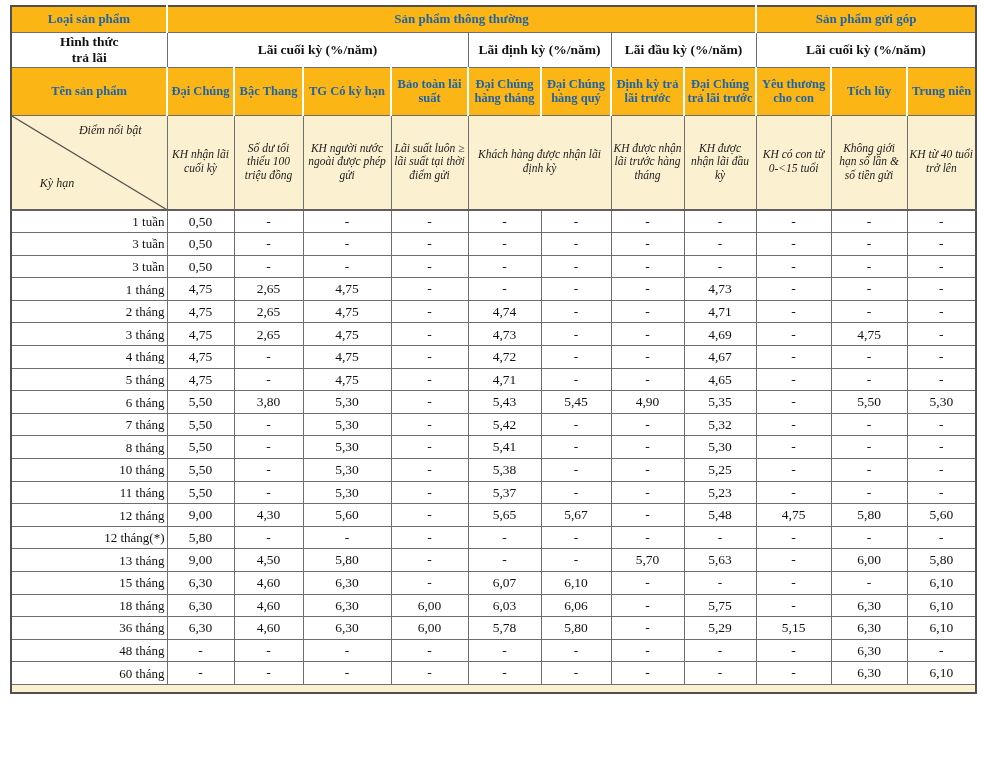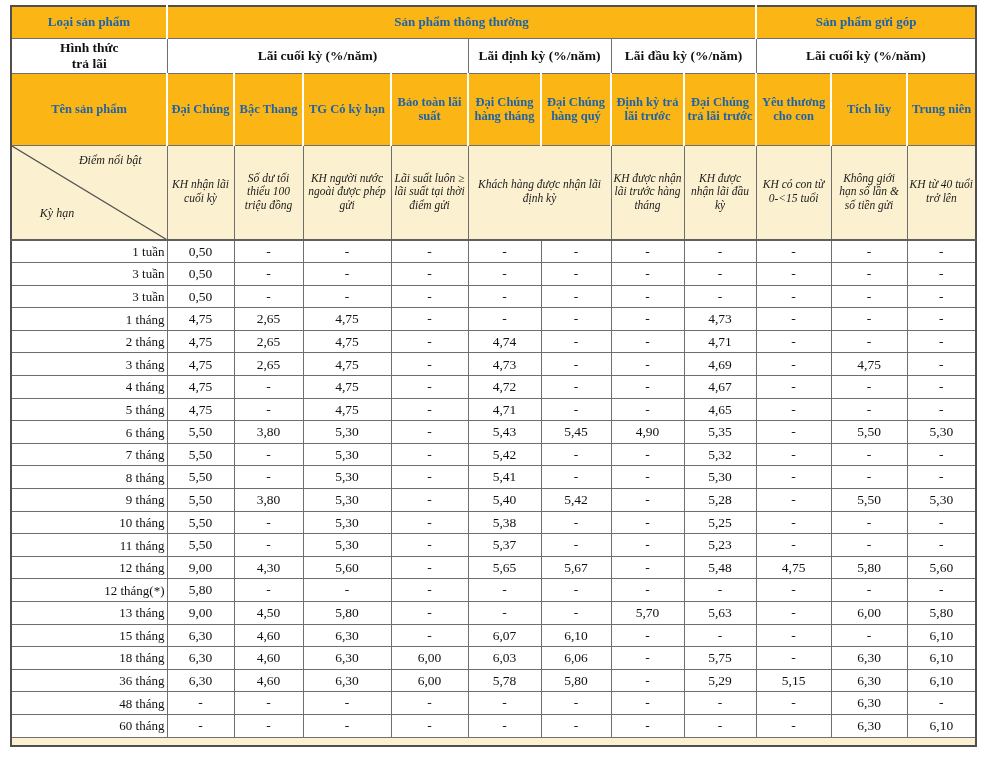--- a/index.html
+++ b/index.html
@@ -12,23 +12,23 @@
   table{
     border-collapse:collapse;table-layout:fixed;width:965px;
     border:2px solid #4f4f4f;
   }
   td{
     border:1px solid #6e6e6e;
     text-align:center;vertical-align:middle;
     padding:0 2px;overflow:hidden;
   }
   
-  tr.r1{height:32px;}
+  tr.r1{height:26px;}
   tr.r2{height:35px;}
-  tr.r3{height:72px;border-radius:19px;}
+  tr.r3{height:48px;border-radius:19px;}
   tr.r4{height:95px;}
   tr.orange td{
     background:#FBB615;color:#1E63A8;font-weight:bold;
   }
   tr.orange td:not(:first-child){border-left:2px solid #ffffff;margin-top:15px;}
   tr.orange td:not(:last-child){border-right:2px solid #ffffff;}
   tr.r1 td{font-size:13px;}
   tr.r2 td{font-size:13.5px;font-weight:bold;color:#111;background:#fff;white-space:pre-line;line-height:1.15;}
   tr.r3 td{font-size:12.5px;line-height:1.15;}
   tr.r4 td{
@@ -264,34 +264,20 @@
           <td>-</td>
           <td>5,41</td>
           <td>-</td>
           <td>-</td>
           <td>5,30</td>
           <td>-</td>
           <td>-</td>
           <td>-</td>
         </tr>
         <tr>
-          <td class="term">9 tháng</td>
-          <td>5,50</td>
-          <td>3,80</td>
-          <td>5,30</td>
-          <td>-</td>
-          <td>5,40</td>
-          <td>5,42</td>
-          <td>-</td>
-          <td>5,28</td>
-          <td>-</td>
-          <td>5,50</td>
-          <td>5,30</td>
-        </tr>
-        <tr>
           <td class="term">10 tháng</td>
           <td>5,50</td>
           <td>-</td>
           <td>5,30</td>
           <td>-</td>
           <td>5,38</td>
           <td>-</td>
           <td>-</td>
           <td>5,25</td>
           <td>-</td>

